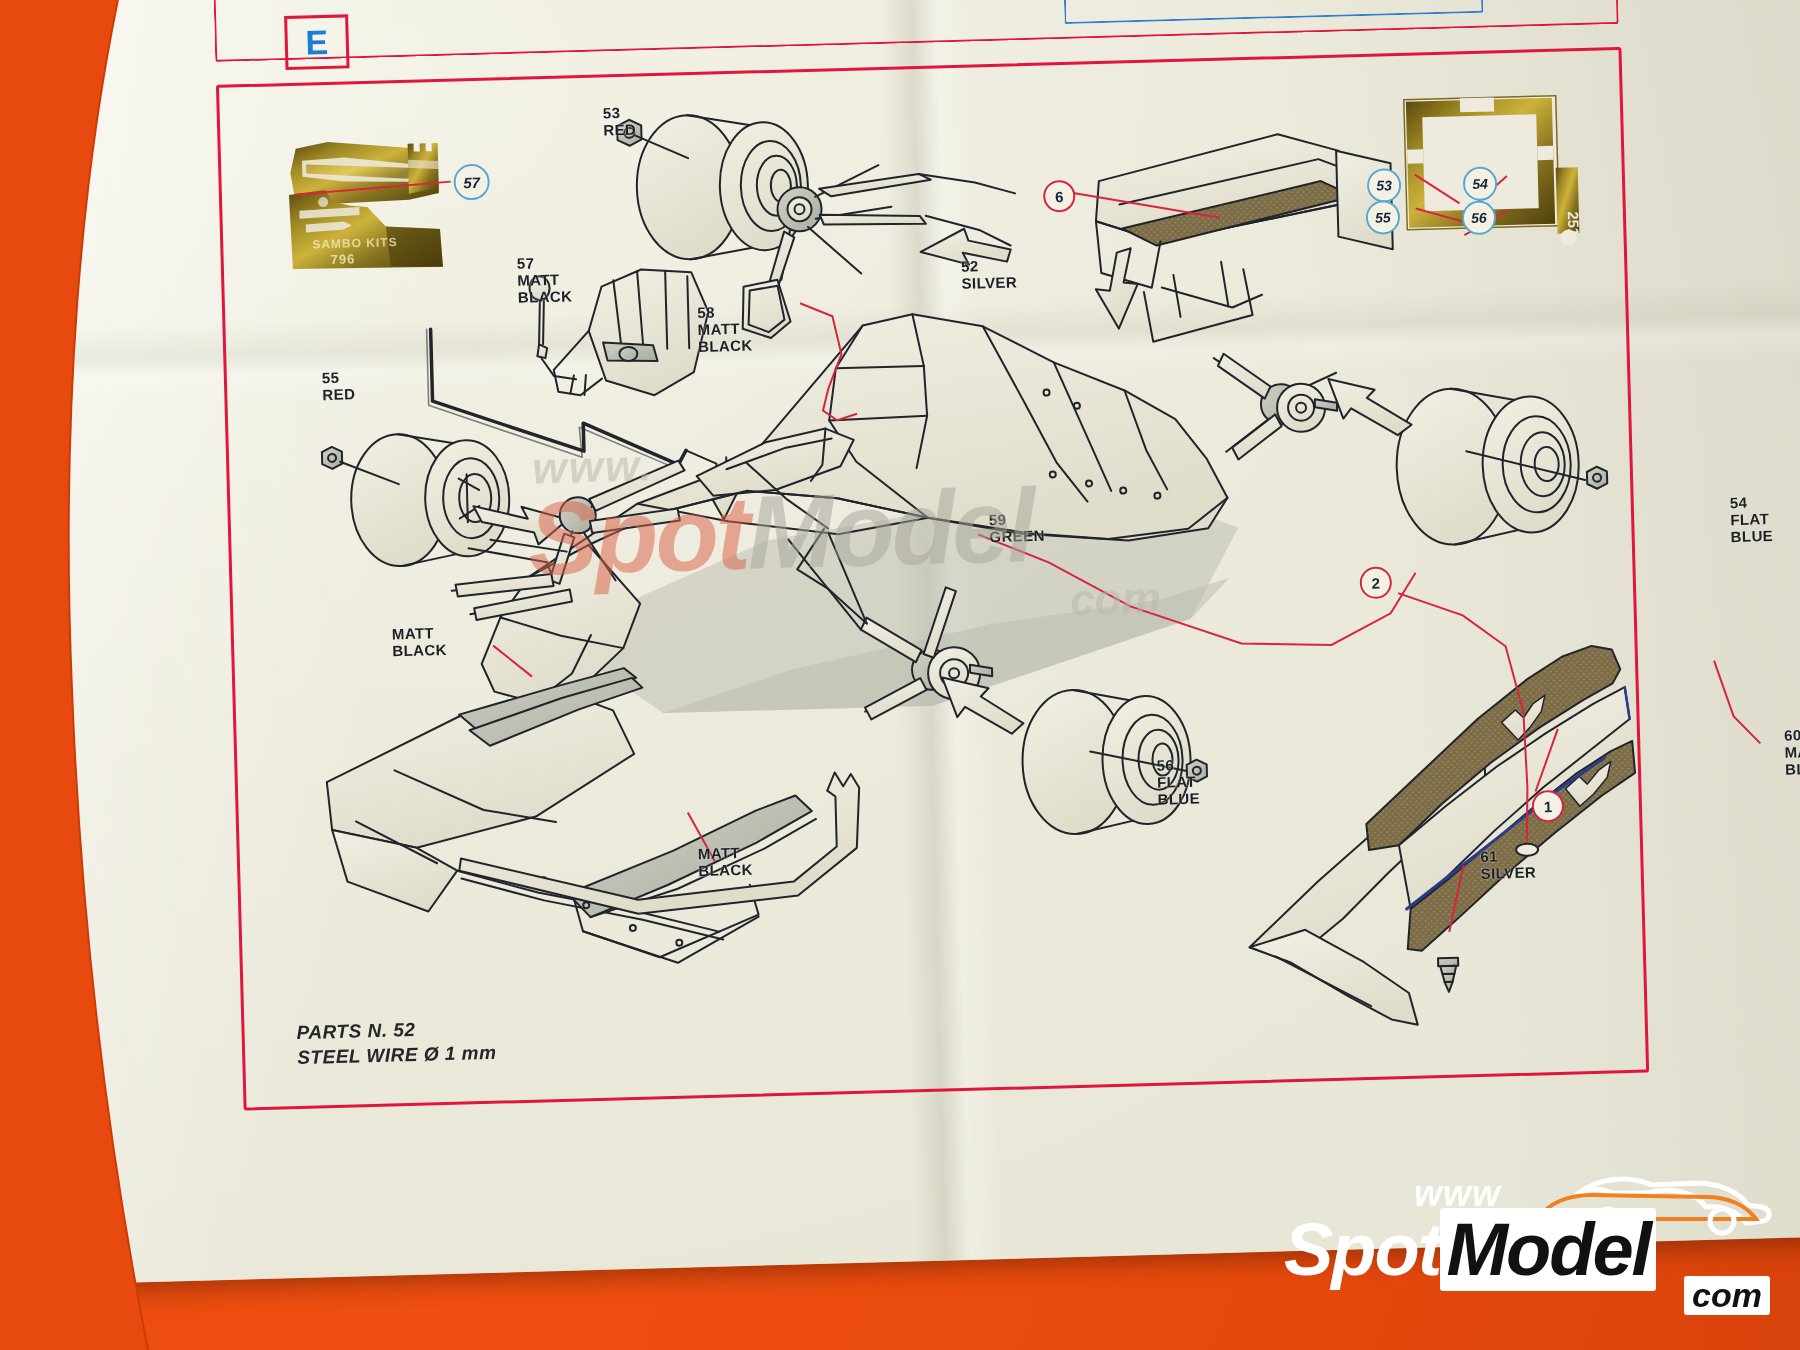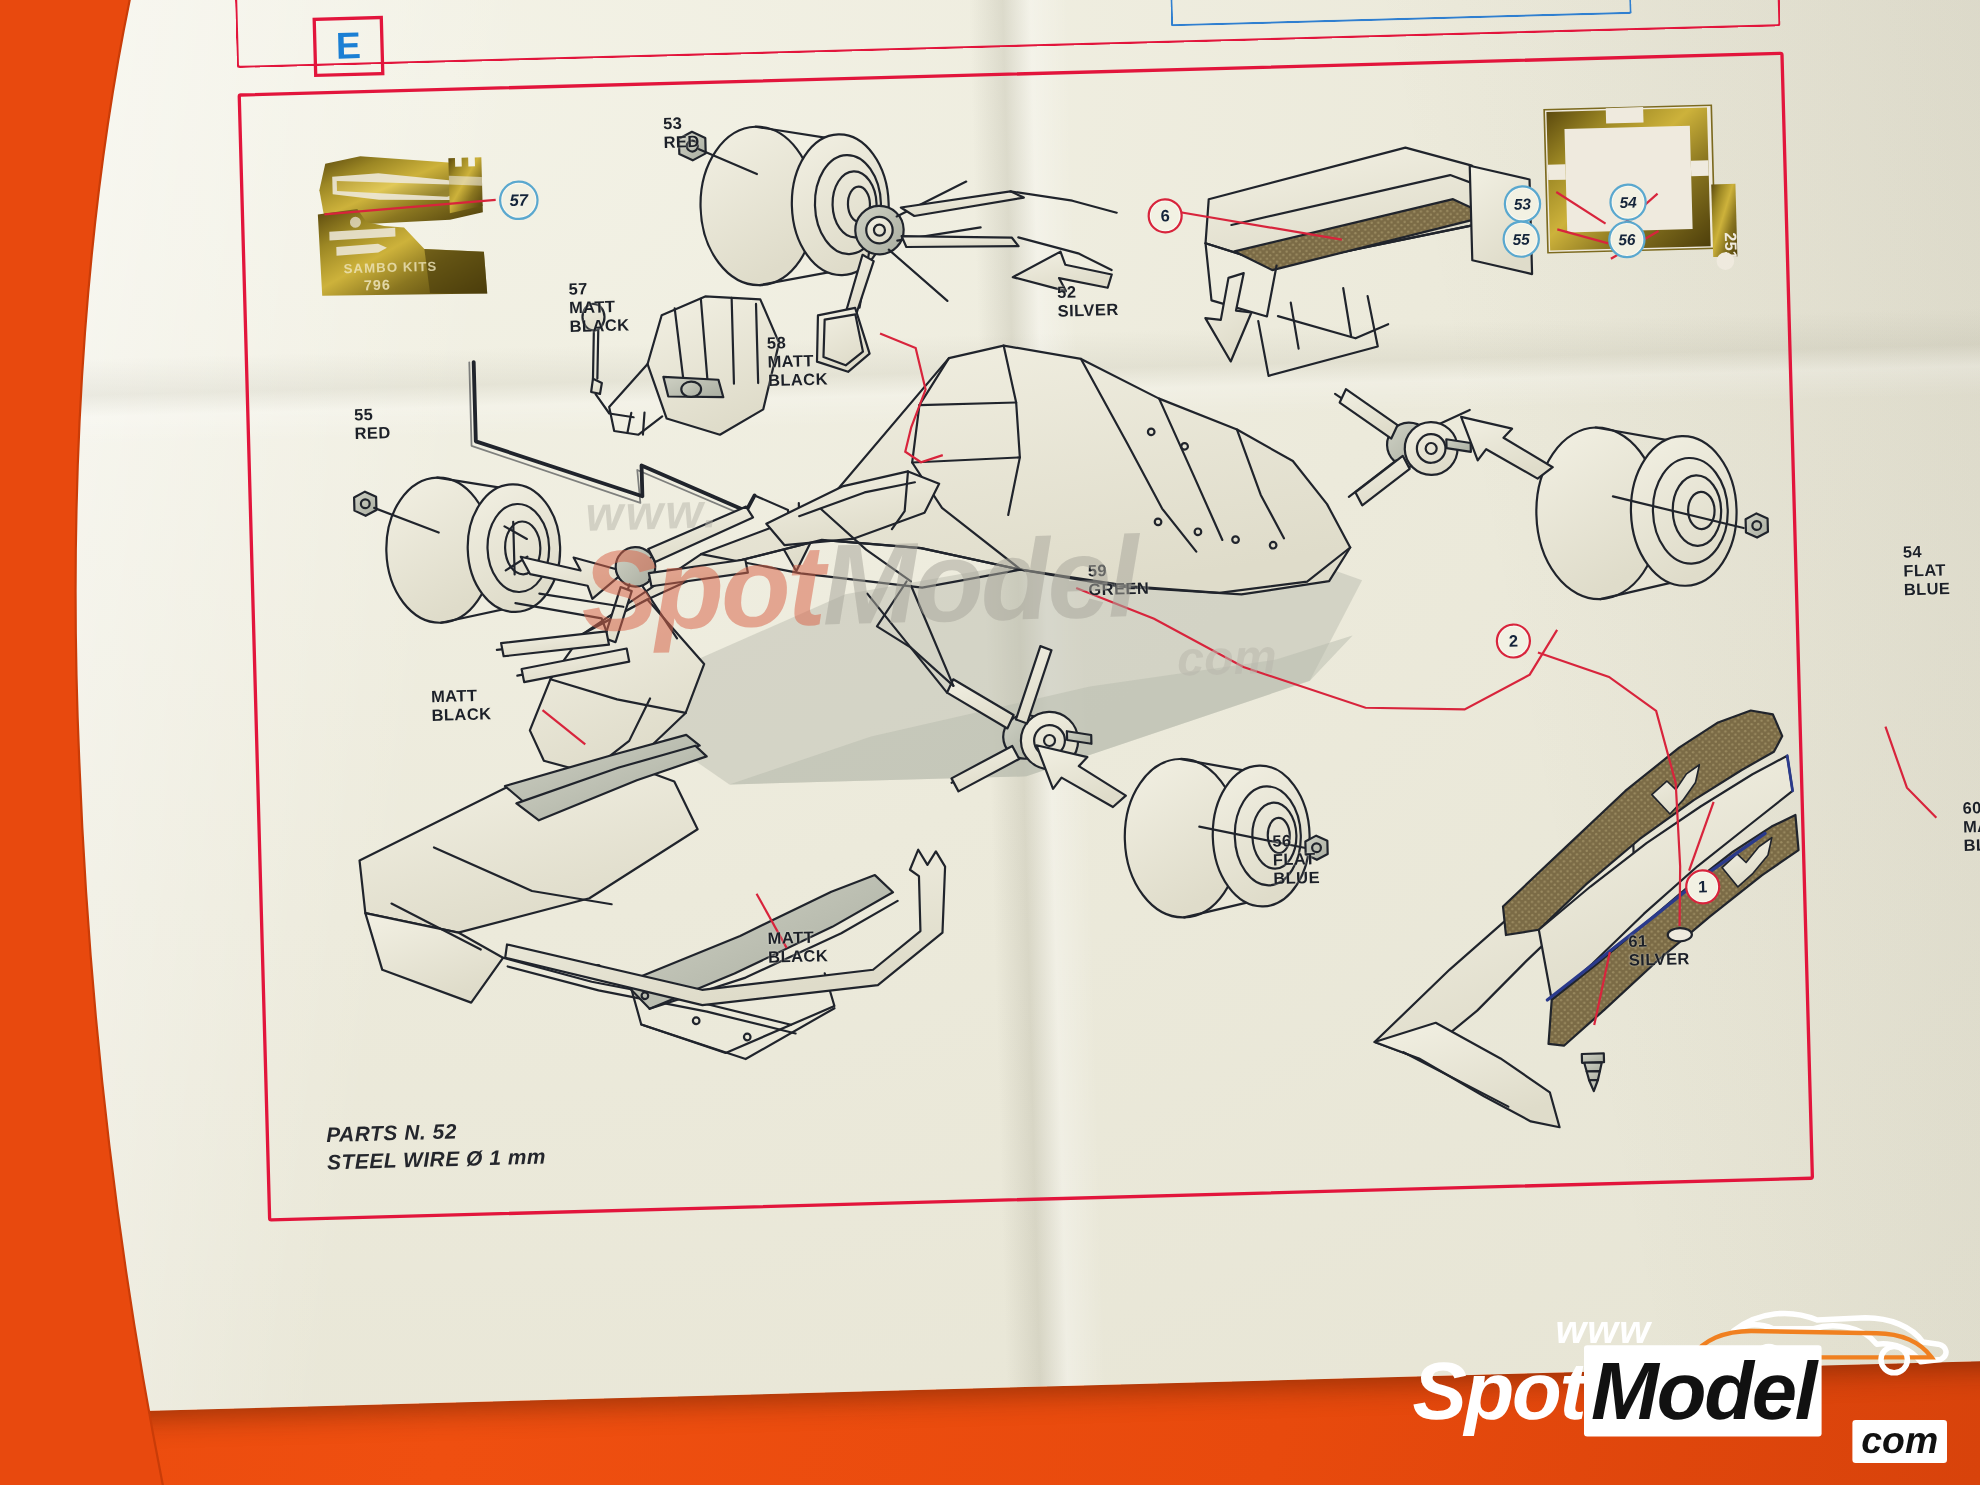--- a/index.html
+++ b/index.html
@@ -107,21 +107,21 @@
   }
   .wm .wm-spot .a{color:#d9654a;}
   .wm .wm-spot .b{color:#a9a79c;}
   .wm .wm-com{
     position:absolute;left:540px;top:148px;
     font-size:44px;font-weight:bold;font-style:italic;
     color:#b9b7ac;font-family:"Liberation Sans",sans-serif;
   }
 
   
-  .logo{position:absolute;right:24px;bottom:18px;width:500px;height:150px;}
+  .logo{position:absolute;right:24px;bottom:33px;width:500px;height:150px;}
   .logo .lwww{
     position:absolute;left:138px;top:6px;
     font-size:36px;font-weight:bold;font-style:italic;color:#fff;
     letter-spacing:1px;font-family:"Liberation Sans",sans-serif;
   }
   .logo .lspot{
     position:absolute;left:8px;top:40px;
     font-size:74px;font-weight:bold;font-style:italic;
     letter-spacing:-2px;font-family:"Liberation Sans",sans-serif;
   }

